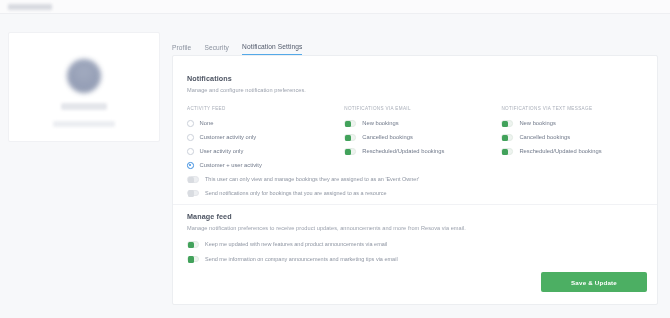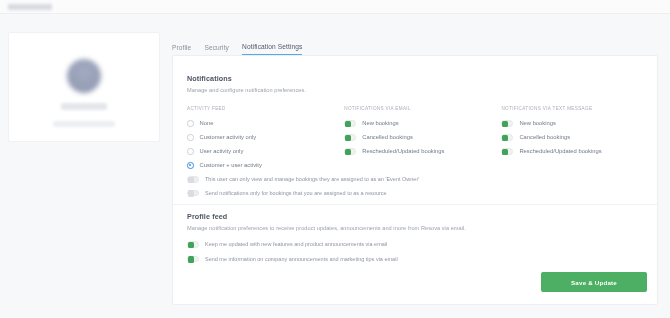--- a/index.html
+++ b/index.html
@@ -277,21 +277,21 @@
           <span class="toggle">
               <span class="knob"></span>
             </span>
           <span class="check-label">Send notifications only for bookings that you are assigned to as a resource</span>
         </div>
       </div>
 
       <div class="divider"></div>
 
       <div class="resova">
-        <div class="section-title">Profile feed</div>
+        <div class="section-title">Manage feed</div>
         <div class="section-desc">Manage notification preferences to receive product updates, announcements and more from Resova via email.</div>
         <div class="resova-opts">
           <div class="check-row">
             <span class="toggle on">
                 <span class="knob"></span>
               </span>
             <span class="check-label">Keep me updated with new features and product announcements via email</span>
           </div>
           <div class="check-row">
             <span class="toggle on">

